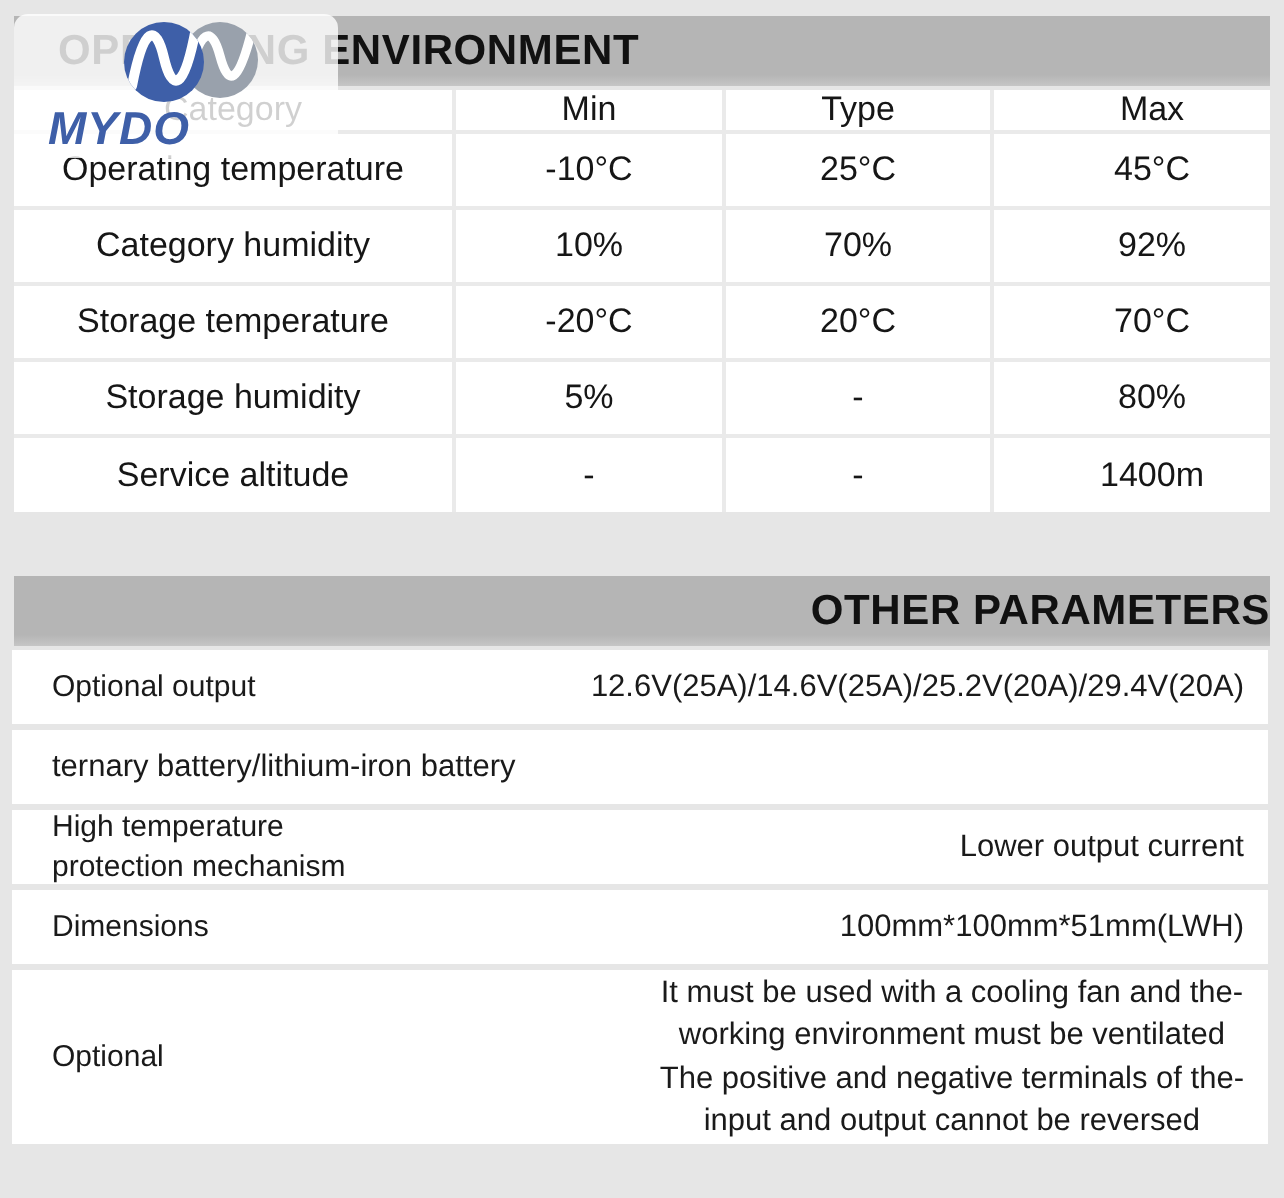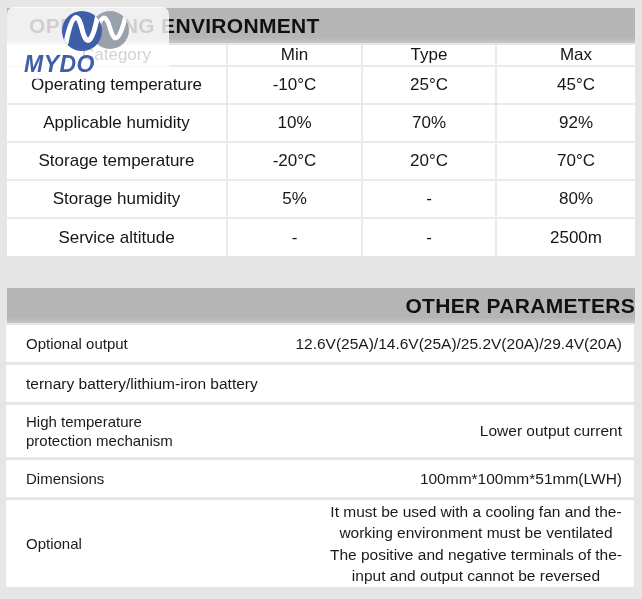--- a/index.html
+++ b/index.html
@@ -36,21 +36,21 @@
   
   #params{position:absolute;left:6px;top:325px;width:628px;}
   .prow{
     background:#fff;margin-bottom:3px;
     display:flex;align-items:center;justify-content:space-between;
     padding:0 12px 0 20px;box-sizing:border-box;
   }
   .prow .plabel{font-size:15px;line-height:1.3;white-space:pre-line;color:#1a1a1a;}
   .prow .pvalue{font-size:15.5px;line-height:1.38;white-space:pre-line;text-align:center;color:#1a1a1a;}
   .h37{height:37px;}
-  .h54{height:52px;}
+  .h54{height:37px;}
   .h87{height:87px;margin-bottom:0;}
 
   
   #watermark{
     position:absolute;left:7px;top:7px;width:162px;height:72px;
     background:rgba(255,255,255,.8);border-radius:7px;text-align:center;
   }
   #watermark svg{position:absolute;left:40px;top:1px;}
   #brand{
     position:absolute;left:17px;top:44px;
@@ -79,42 +79,42 @@
     <th>Type</th>
     <th>Max</th>
   </tr>
   <tr>
     <td>Operating temperature</td>
     <td>-10°C</td>
     <td>25°C</td>
     <td>45°C</td>
   </tr>
   <tr>
-    <td>Applicable humidity</td>
+    <td>Category humidity</td>
     <td>10%</td>
     <td>70%</td>
     <td>92%</td>
   </tr>
   <tr>
     <td>Storage temperature</td>
     <td>-20°C</td>
     <td>20°C</td>
     <td>70°C</td>
   </tr>
   <tr>
     <td>Storage humidity</td>
     <td>5%</td>
     <td>-</td>
     <td>80%</td>
   </tr>
   <tr>
     <td>Service altitude</td>
     <td>-</td>
     <td>-</td>
-    <td>2500m</td>
+    <td>1400m</td>
   </tr>
 </tbody>
   </table>
 
 <div id="bar2" class="bar">
   <span>OTHER PARAMETERS</span>
 </div>
 
 <div id="params">
   <div class="prow h37">

